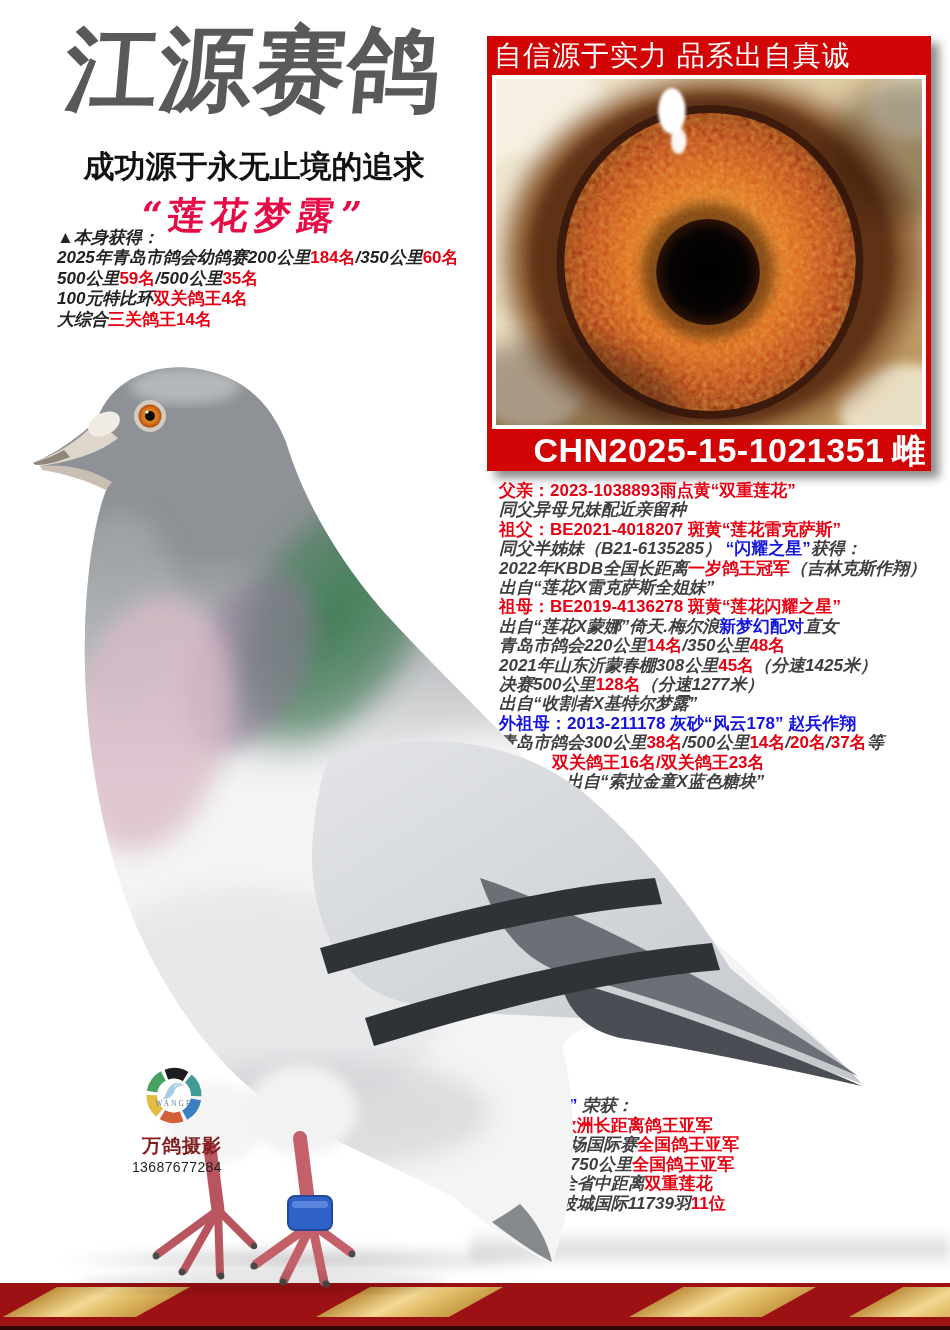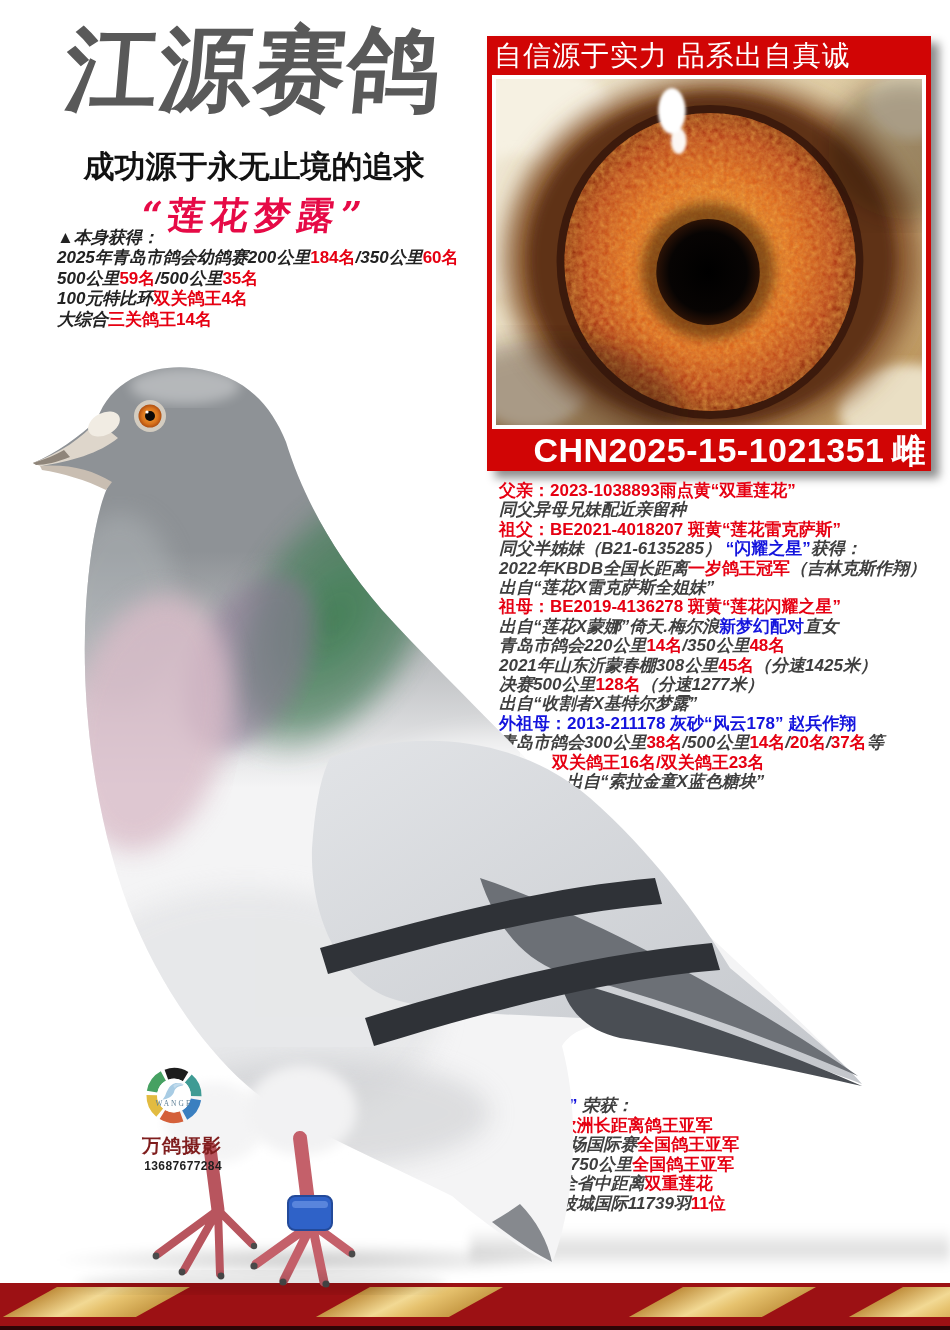--- a/index.html
+++ b/index.html
@@ -42,21 +42,21 @@
   .ring-banner .sex{margin-left:7px;}
 
   
   .pigeon{position:absolute;left:0;top:358px;width:880px;height:937px;pointer-events:none;}
   .pigeon svg{display:block;width:100%;height:100%;}
 
   
   .photographer{position:absolute;left:86px;top:1060px;width:96px;text-align:right;margin-left:40px;}
   .photographer svg{display:block;margin:0 auto;}
   .studio{font-size:19px;font-weight:bold;color:#7f1d1d;letter-spacing:1px;margin-top:-3px;white-space:nowrap;}
-  .phone{font-size:12px;font-weight:bold;color:#1e1e1e;letter-spacing:.4px;white-space:nowrap;}
+  .phone{font-size:14px;font-weight:normal;color:#1e1e1e;letter-spacing:.4px;white-space:nowrap;}
 
   
   .floor-shadow-left{position:absolute;left:50px;top:1243px;width:520px;height:34px;
       background:radial-gradient(ellipse at center,rgba(0,0,0,.20),rgba(0,0,0,0) 70%);filter:blur(4px);}
   .floor-shadow-right{position:absolute;left:470px;top:1228px;width:480px;height:40px;
       background:linear-gradient(to bottom,rgba(0,0,0,0),rgba(0,0,0,.13) 55%,rgba(0,0,0,0));filter:blur(5px);}
 
   
   .band{position:absolute;left:0;top:1283px;width:950px;height:43px;background:var(--band-red,#9c1114);
         border-bottom:4px solid #2d0506;overflow:hidden;}

